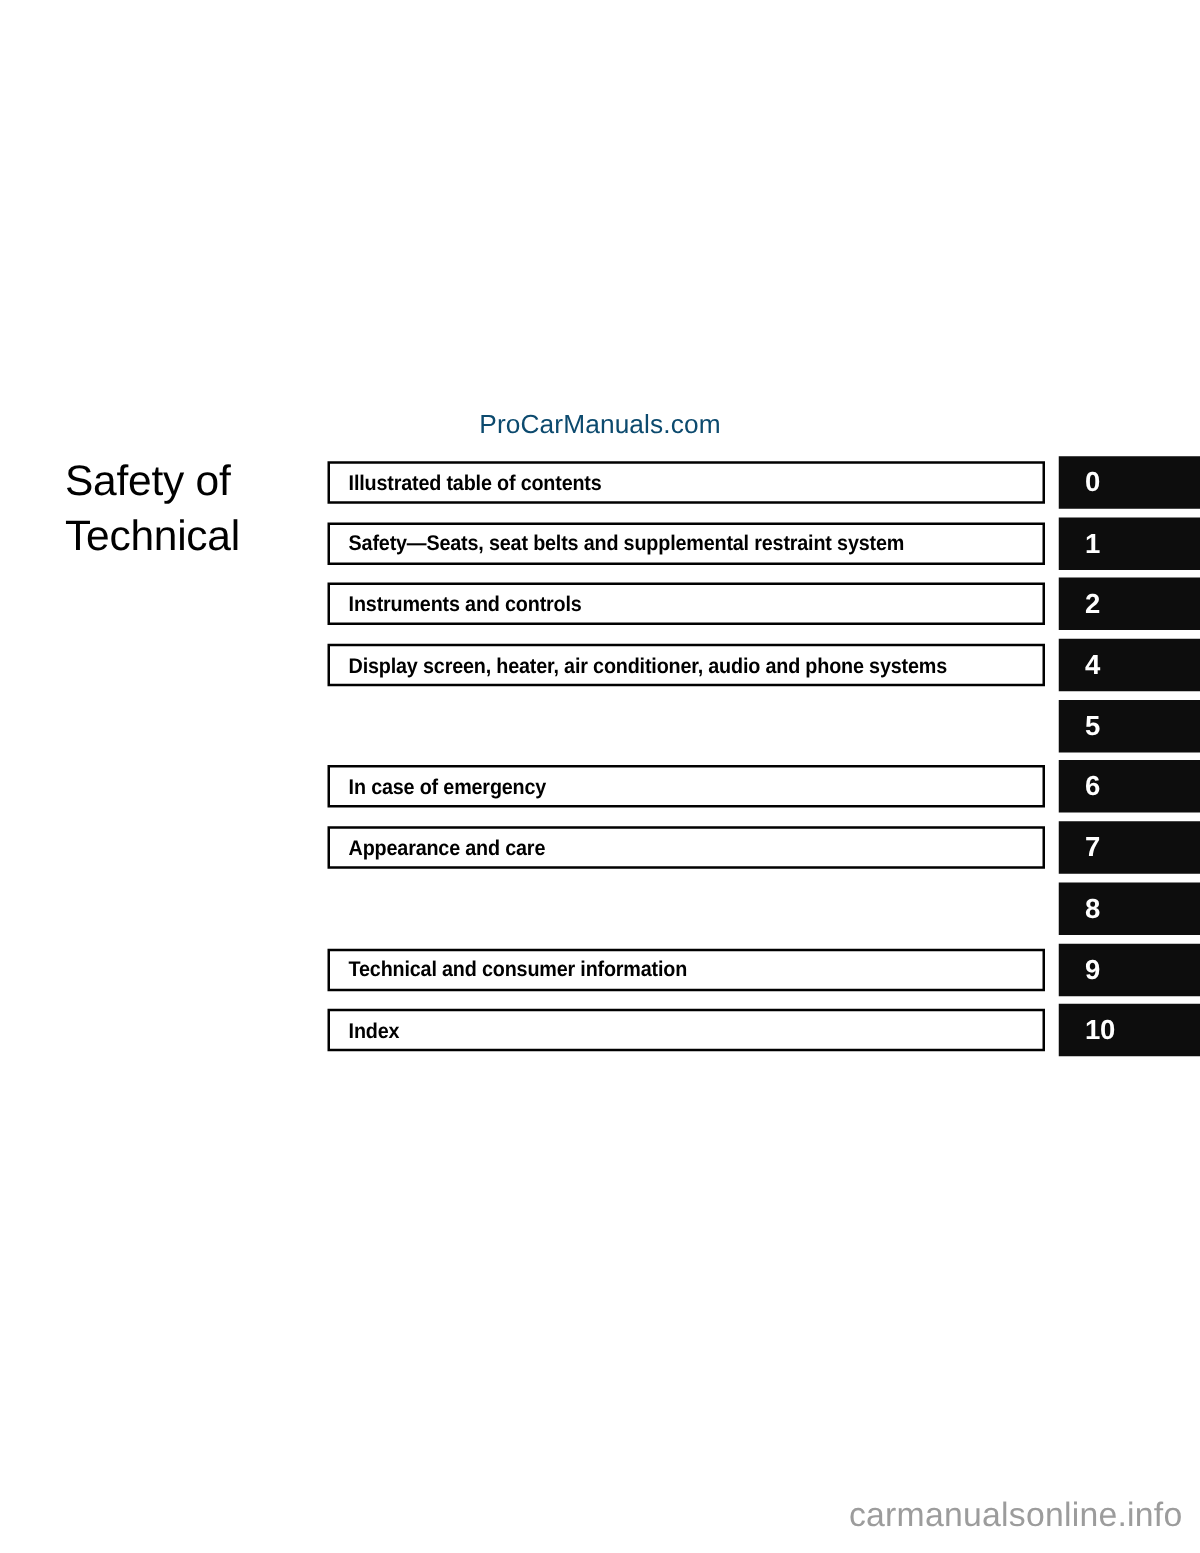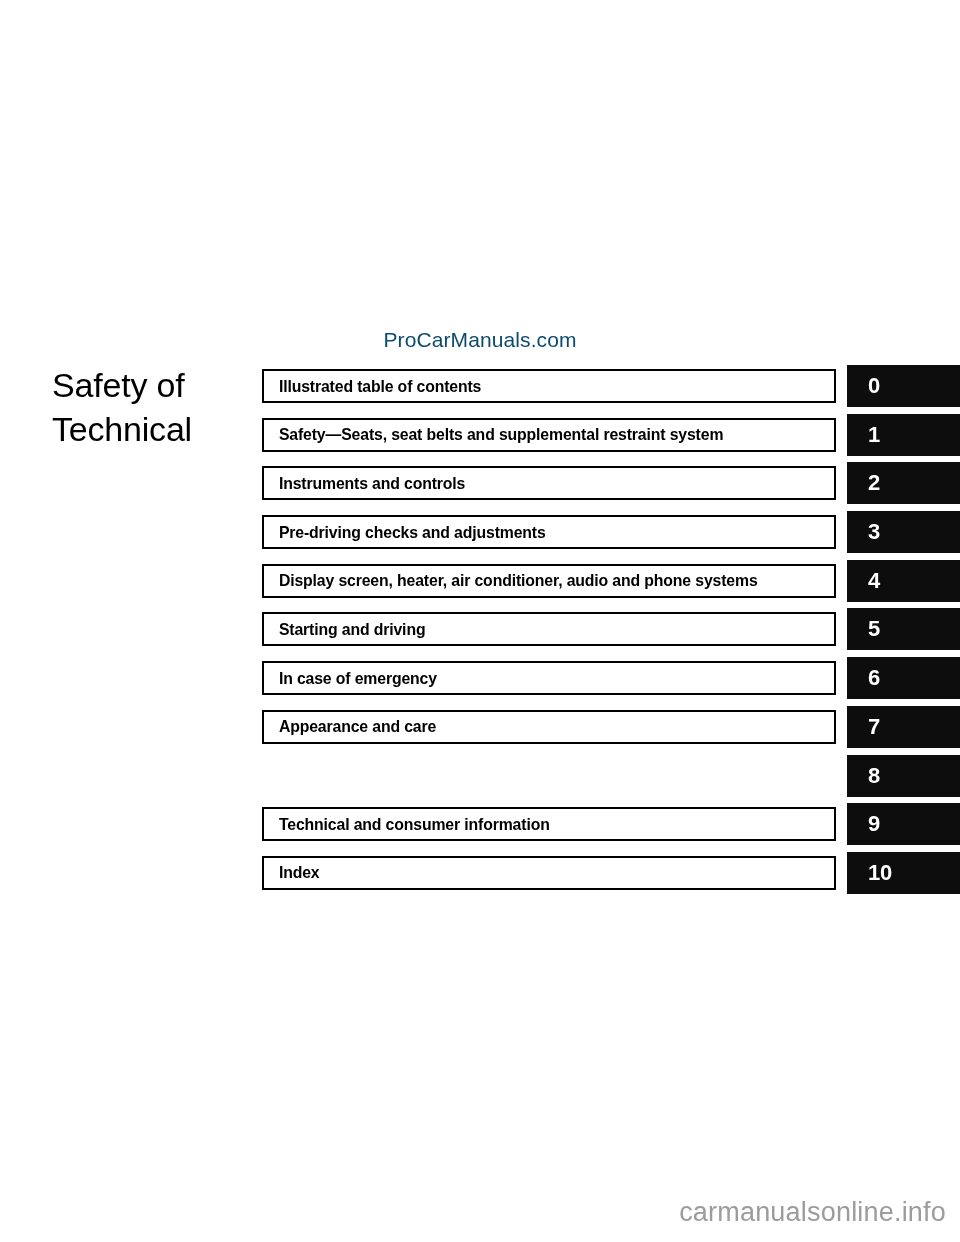--- a/index.html
+++ b/index.html
@@ -153,38 +153,27 @@
       <div class="toc-row">
         <div class="toc-box">
           <span class="toc-label">Instruments and controls</span>
         </div>
         <div class="toc-tab">
           <span class="toc-tab-num">2</span>
         </div>
       </div>
       <div class="toc-row">
         <div class="toc-box">
-          <span class="toc-label">Pre-driving checks and adjustments</span>
-        </div>
-        <div class="toc-tab">
-          <span class="toc-tab-num">3</span>
-        </div>
-      </div>
-      <div class="toc-row">
-        <div class="toc-box">
           <span class="toc-label">Display screen, heater, air conditioner, audio and phone systems</span>
         </div>
         <div class="toc-tab">
           <span class="toc-tab-num">4</span>
         </div>
       </div>
       <div class="toc-row">
-        <div class="toc-box">
-          <span class="toc-label">Starting and driving</span>
-        </div>
         <div class="toc-tab">
           <span class="toc-tab-num">5</span>
         </div>
       </div>
       <div class="toc-row">
         <div class="toc-box">
           <span class="toc-label">In case of emergency</span>
         </div>
         <div class="toc-tab">
           <span class="toc-tab-num">6</span>

